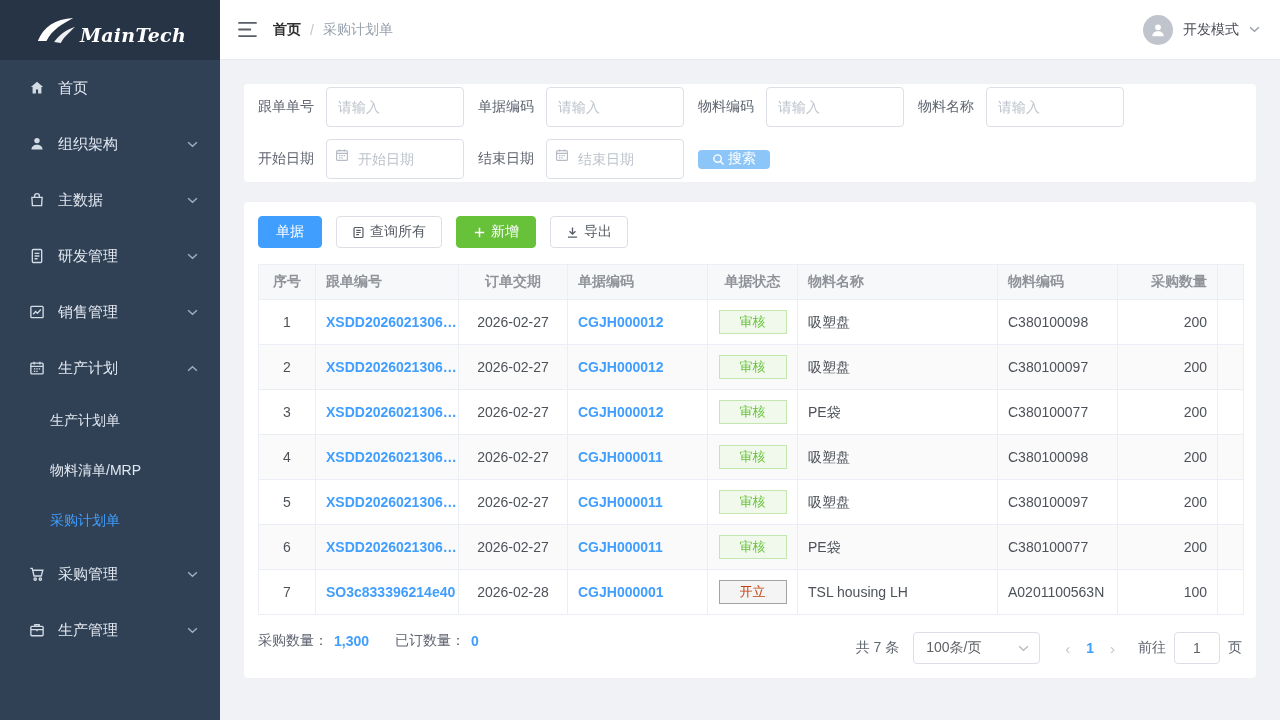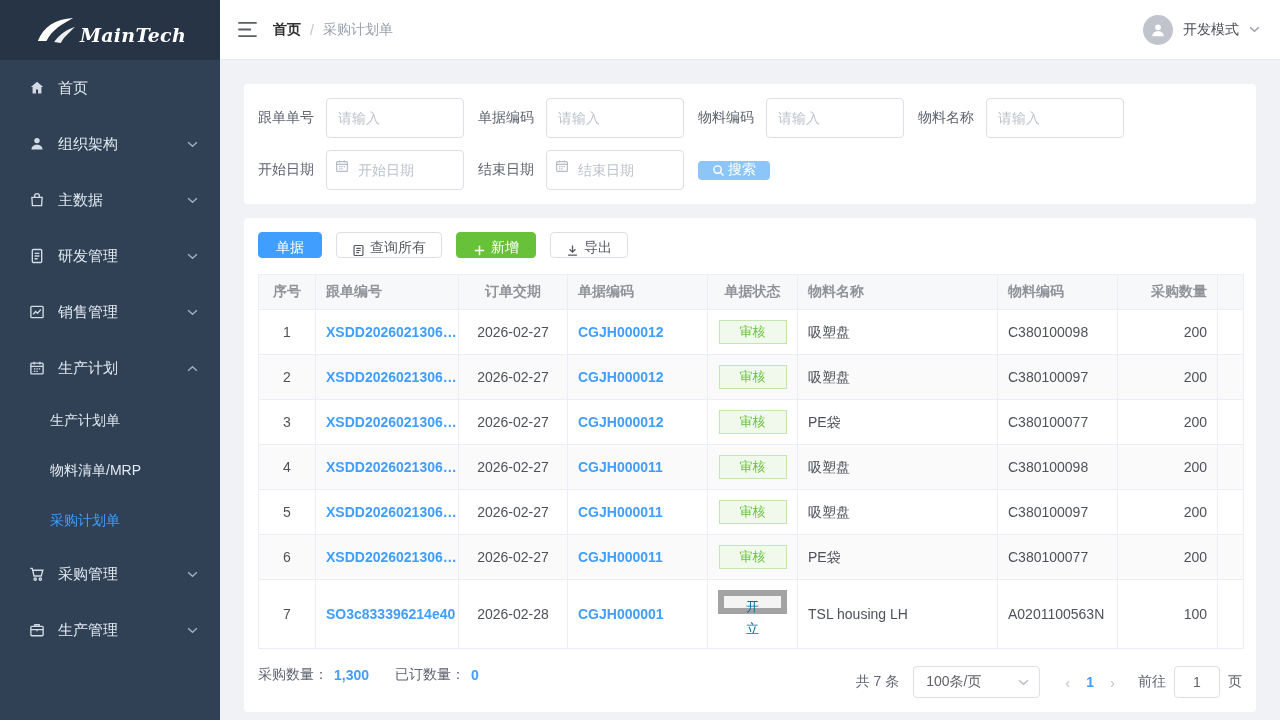--- a/index.html
+++ b/index.html
@@ -28,50 +28,50 @@
   .bc-cur { color:#97a0ac; }
   .alert { position:absolute; left:256px; top:16px; height:40px; background:#fde2e2; color:#f56c6c; border-radius:4px; display:flex; align-items:center; padding:0 16px; gap:9px; }
   .alert-icon { width:16px; height:16px; min-width:16px; background:#f56c6c; border-radius:50%; display:inline-flex; align-items:center; justify-content:center; }
   .user { margin-left:auto; display:flex; align-items:center; gap:10px; color:#4a4e57; cursor:pointer; }
   .avatar { width:30px; height:30px; border-radius:50%; background:#c0c4cc; display:inline-flex; align-items:center; justify-content:center; }
   .user .chev2 { color:#9aa0a9; display:inline-flex; }
 
   
   .content { padding:24px; height:660px; }
   .panel { background:#fff; border-radius:4px; }
-  .filter-panel { padding:14px 14px; margin-bottom:14px; }
+  .filter-panel { padding:3px 14px; margin-bottom:20px; }
   .filter-row { display:flex; align-items:center; }
   .filter-row + .filter-row { margin-top:12px; }
   .f-item { display:flex; align-items:center; margin-right:14px; }
   .f-label { width:56px; color:#5f6470; margin-right:12px; white-space:nowrap; }
   .f-input { width:138px; height:40px; border:1px solid #dcdfe6; border-radius:4px; padding:0 11px; font-size:14px; color:#606266; font-family:inherit; outline:none; background:#fff; }
   .f-date { position:relative; }
   .f-date .cal-ic { position:absolute; left:9px; top:9px; color:#b6bcc6; pointer-events:none; display:inline-flex; }
   .f-date .f-input { padding-left:31px; }
   ::placeholder { color:#bdc3cc; opacity:1; }
   .search-btn { width:72px; height:19px; background:#8cc5f7; color:#fff; border:none; border-radius:4px; font-size:14px; font-family:inherit; display:inline-flex; align-items:center; justify-content:center; gap:3px; cursor:pointer; }
 
   .table-panel { padding:14px; }
   .toolbar { display:flex; align-items:center; margin-bottom:16px; }
-  .btn { height:26px; border-radius:4px; font-size:14px; display:inline-flex; align-items:flex-end; justify-content:center; padding:0 15px; border:1px solid #dcdfe6; background:#fff; color:#565b63; gap:5px; font-family:inherit; cursor:pointer; }
+  .btn { height:32px; border-radius:4px; font-size:14px; display:inline-flex; align-items:center; justify-content:center; padding:0 15px; border:1px solid #dcdfe6; background:#fff; color:#565b63; gap:5px; font-family:inherit; cursor:pointer; }
   .btn + .btn { margin-left:14px; }
   .btn-primary { background:#409eff; border-color:#409eff; color:#fff; padding:0 17px; }
   .btn-success { background:#67c23a; border-color:#67c23a; color:#fff; padding:0 16px; }
 
   table.grid { border-collapse:collapse; table-layout:fixed; width:985px; border-left:1px solid #ebeef5; border-top:1px solid #ebeef5; }
   .grid th { background:#f7f8fa; color:#909399; font-weight:bold; font-size:14px; padding:8px 10px; border-right:1px solid #ebeef5; border-bottom:1px solid #ebeef5; white-space:nowrap; overflow:hidden; }
   .grid td { padding:10px; font-size:14px; color:#4d5259; border-right:1px solid #ebeef5; border-bottom:1px solid #ebeef5; overflow:hidden; line-height:20px; background-clip:padding-box; }
   .grid tbody tr:nth-child(even) td { background:#fafafa; }
   .link { color:#409eff; font-weight:bold; cursor:pointer; }
   .cell-nowrap { white-space:nowrap; }
   .cell-break { word-break:break-all; }
   .al-c { text-align:center; } .al-r { text-align:right; } .al-l { text-align:left; }
   .tag { display:inline-block; height:24px; line-height:22px; padding:0 20px; border-radius:0; font-size:13px; font-weight:normal; }
   .tag-success { background:#f0f9eb; border:1px solid #c2e7b0; color:#67c23a; }
-  .tag-info { background:#f4f4f5; border:6px solid #a3a3a3; color:#0369a1;font-family:Liberation Serif, serif; }
+  .tag-info { background:#f4f4f5; border:1px solid #a3a3a3; color:#c2410c;font-family:Liberation Serif, serif; }
 
   .table-footer { display:flex; align-items:flex-start; margin-top:17px; color:#5f6470; }
   .sum-item { display:flex; align-items:center; margin-right:26px; }
   .sum-val { color:#409eff; font-weight:bold; margin-left:6px; }
   .pager { margin-left:auto; display:flex; align-items:center; }
   .pg-total { margin-right:14px; color:#5f6470; }
   .page-select { width:127px; height:32px; border:1px solid #dcdfe6; border-radius:4px; display:flex; align-items:center; justify-content:space-between; padding:0 10px 0 12px; color:#606266; margin-right:16px; cursor:pointer; background:#fff; }
   .page-select .chev2 { color:#b6bcc6; display:inline-flex; }
   .pg-arrow { color:#c0c4cc; padding:0 9px; cursor:pointer; background:none; border:none; font-size:15px; font-family:inherit; }
   .pg-num { color:#409eff; font-weight:bold; padding:0 7px; cursor:pointer; }

